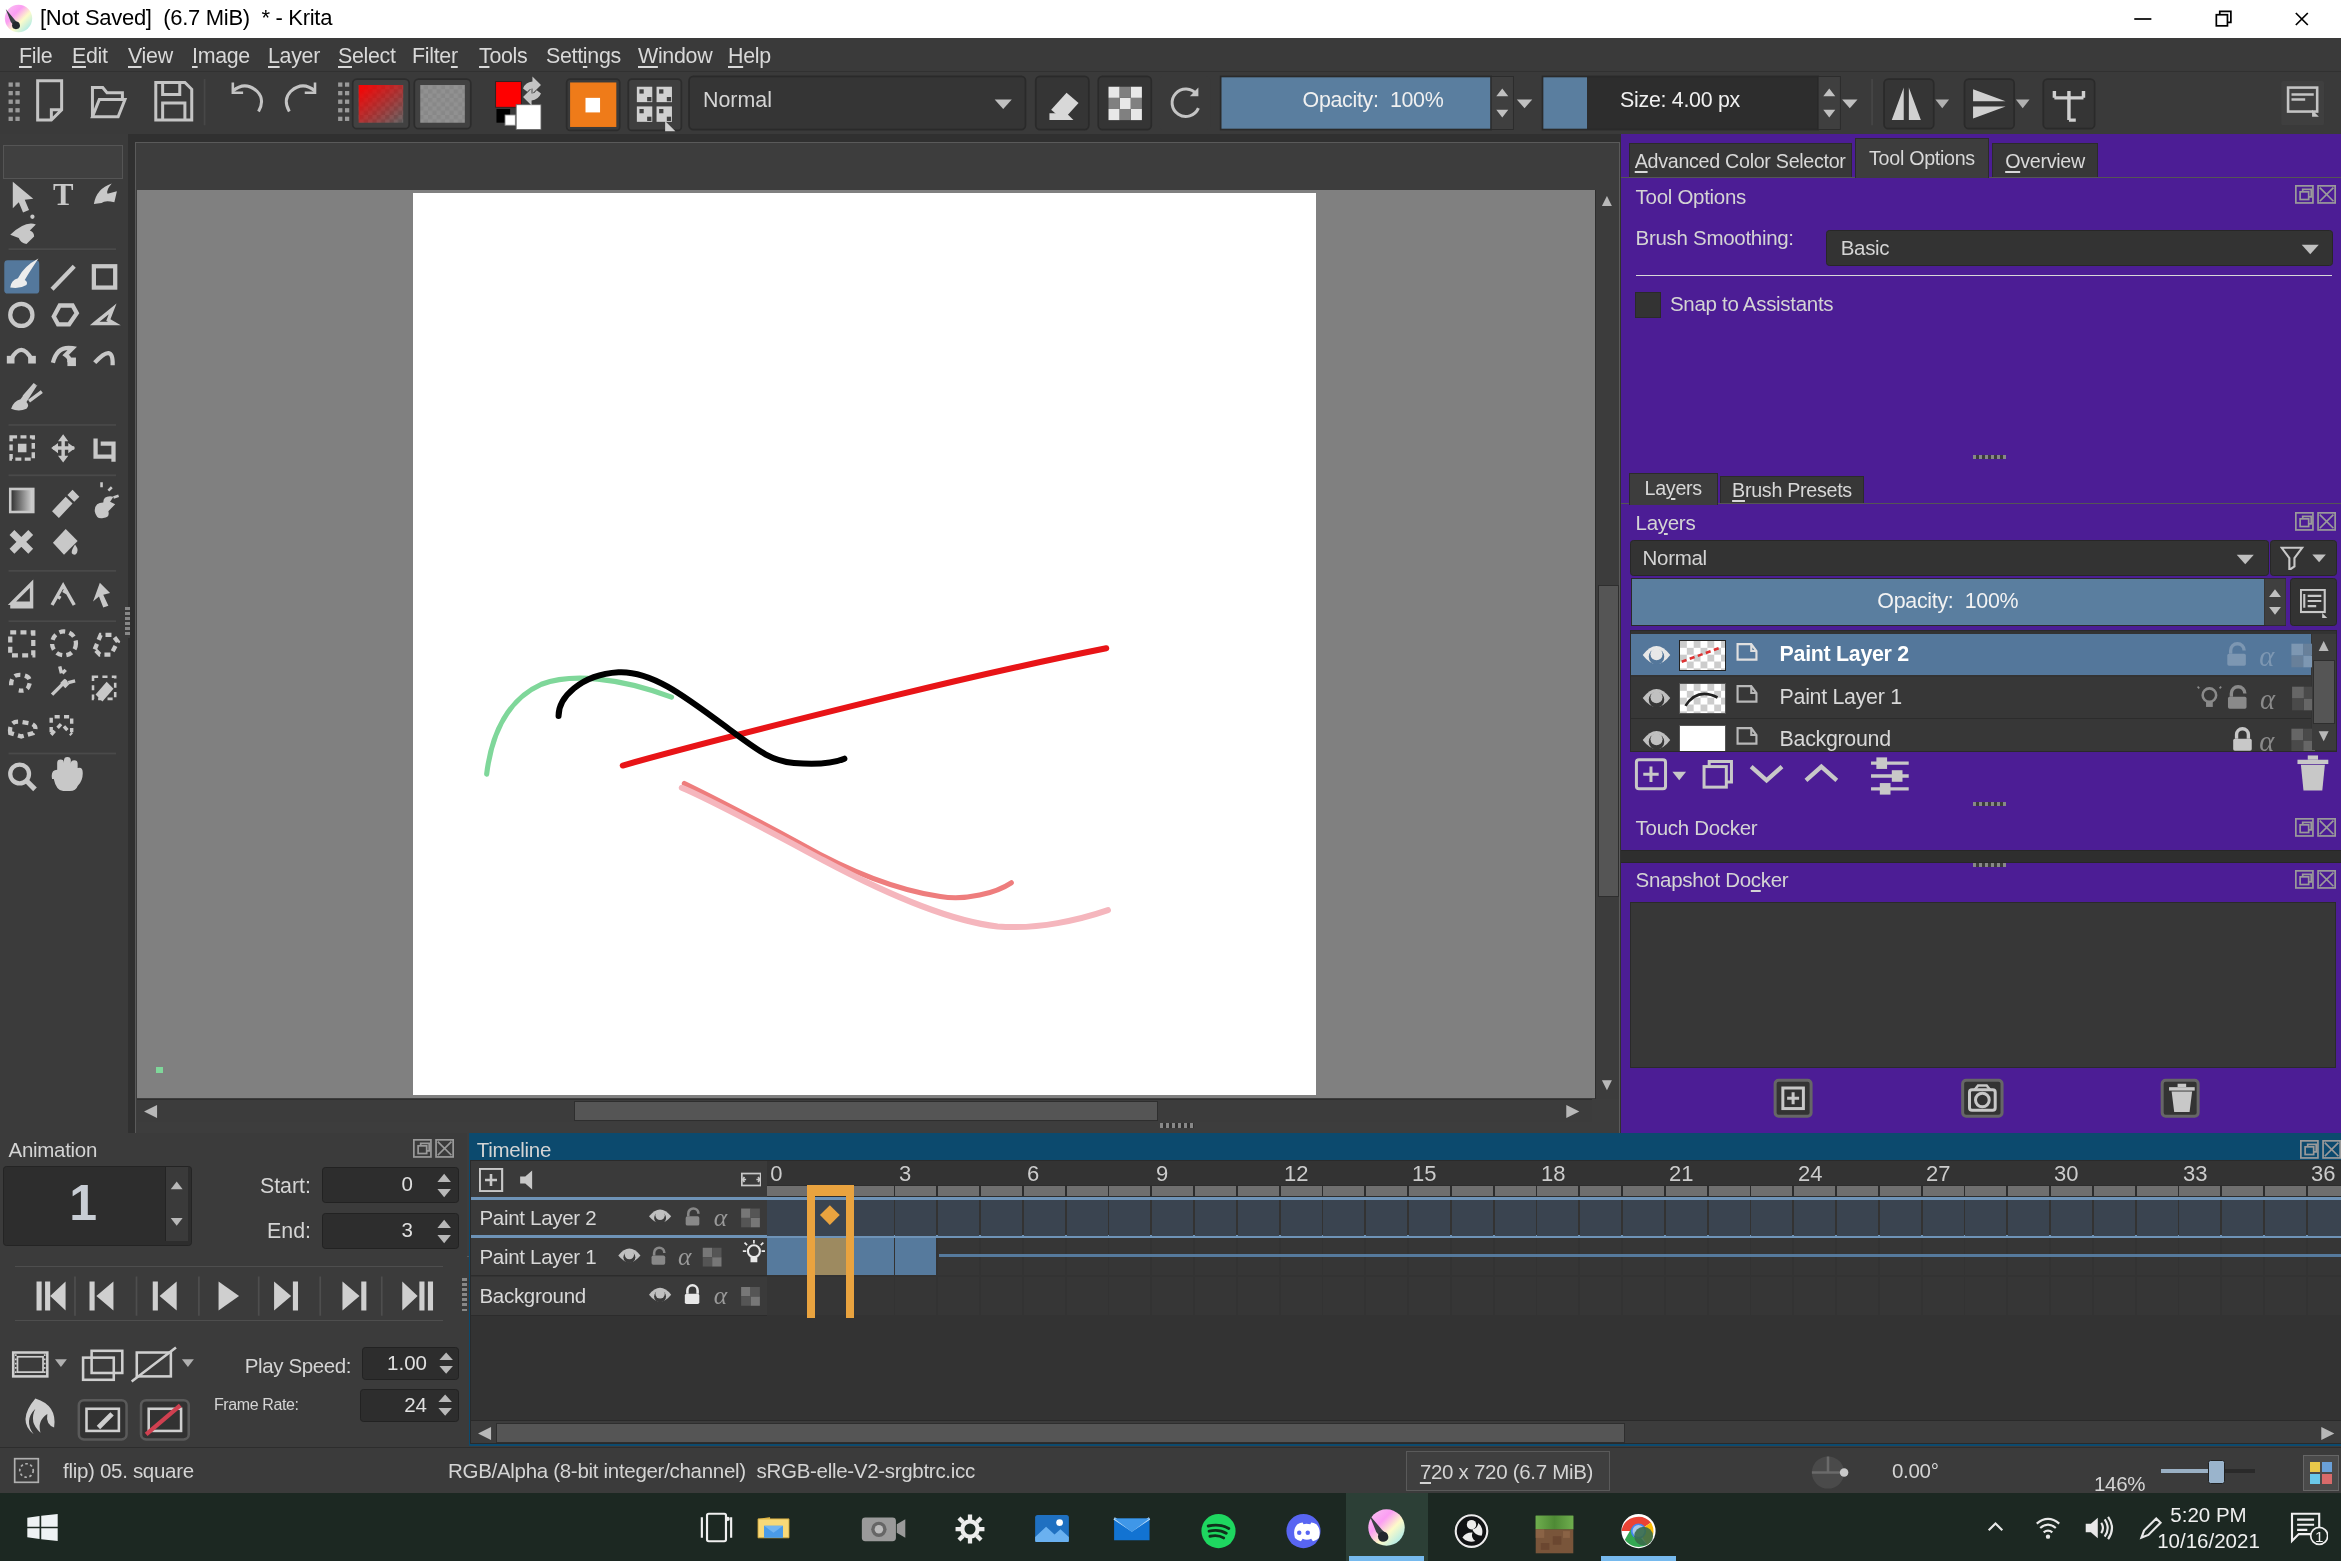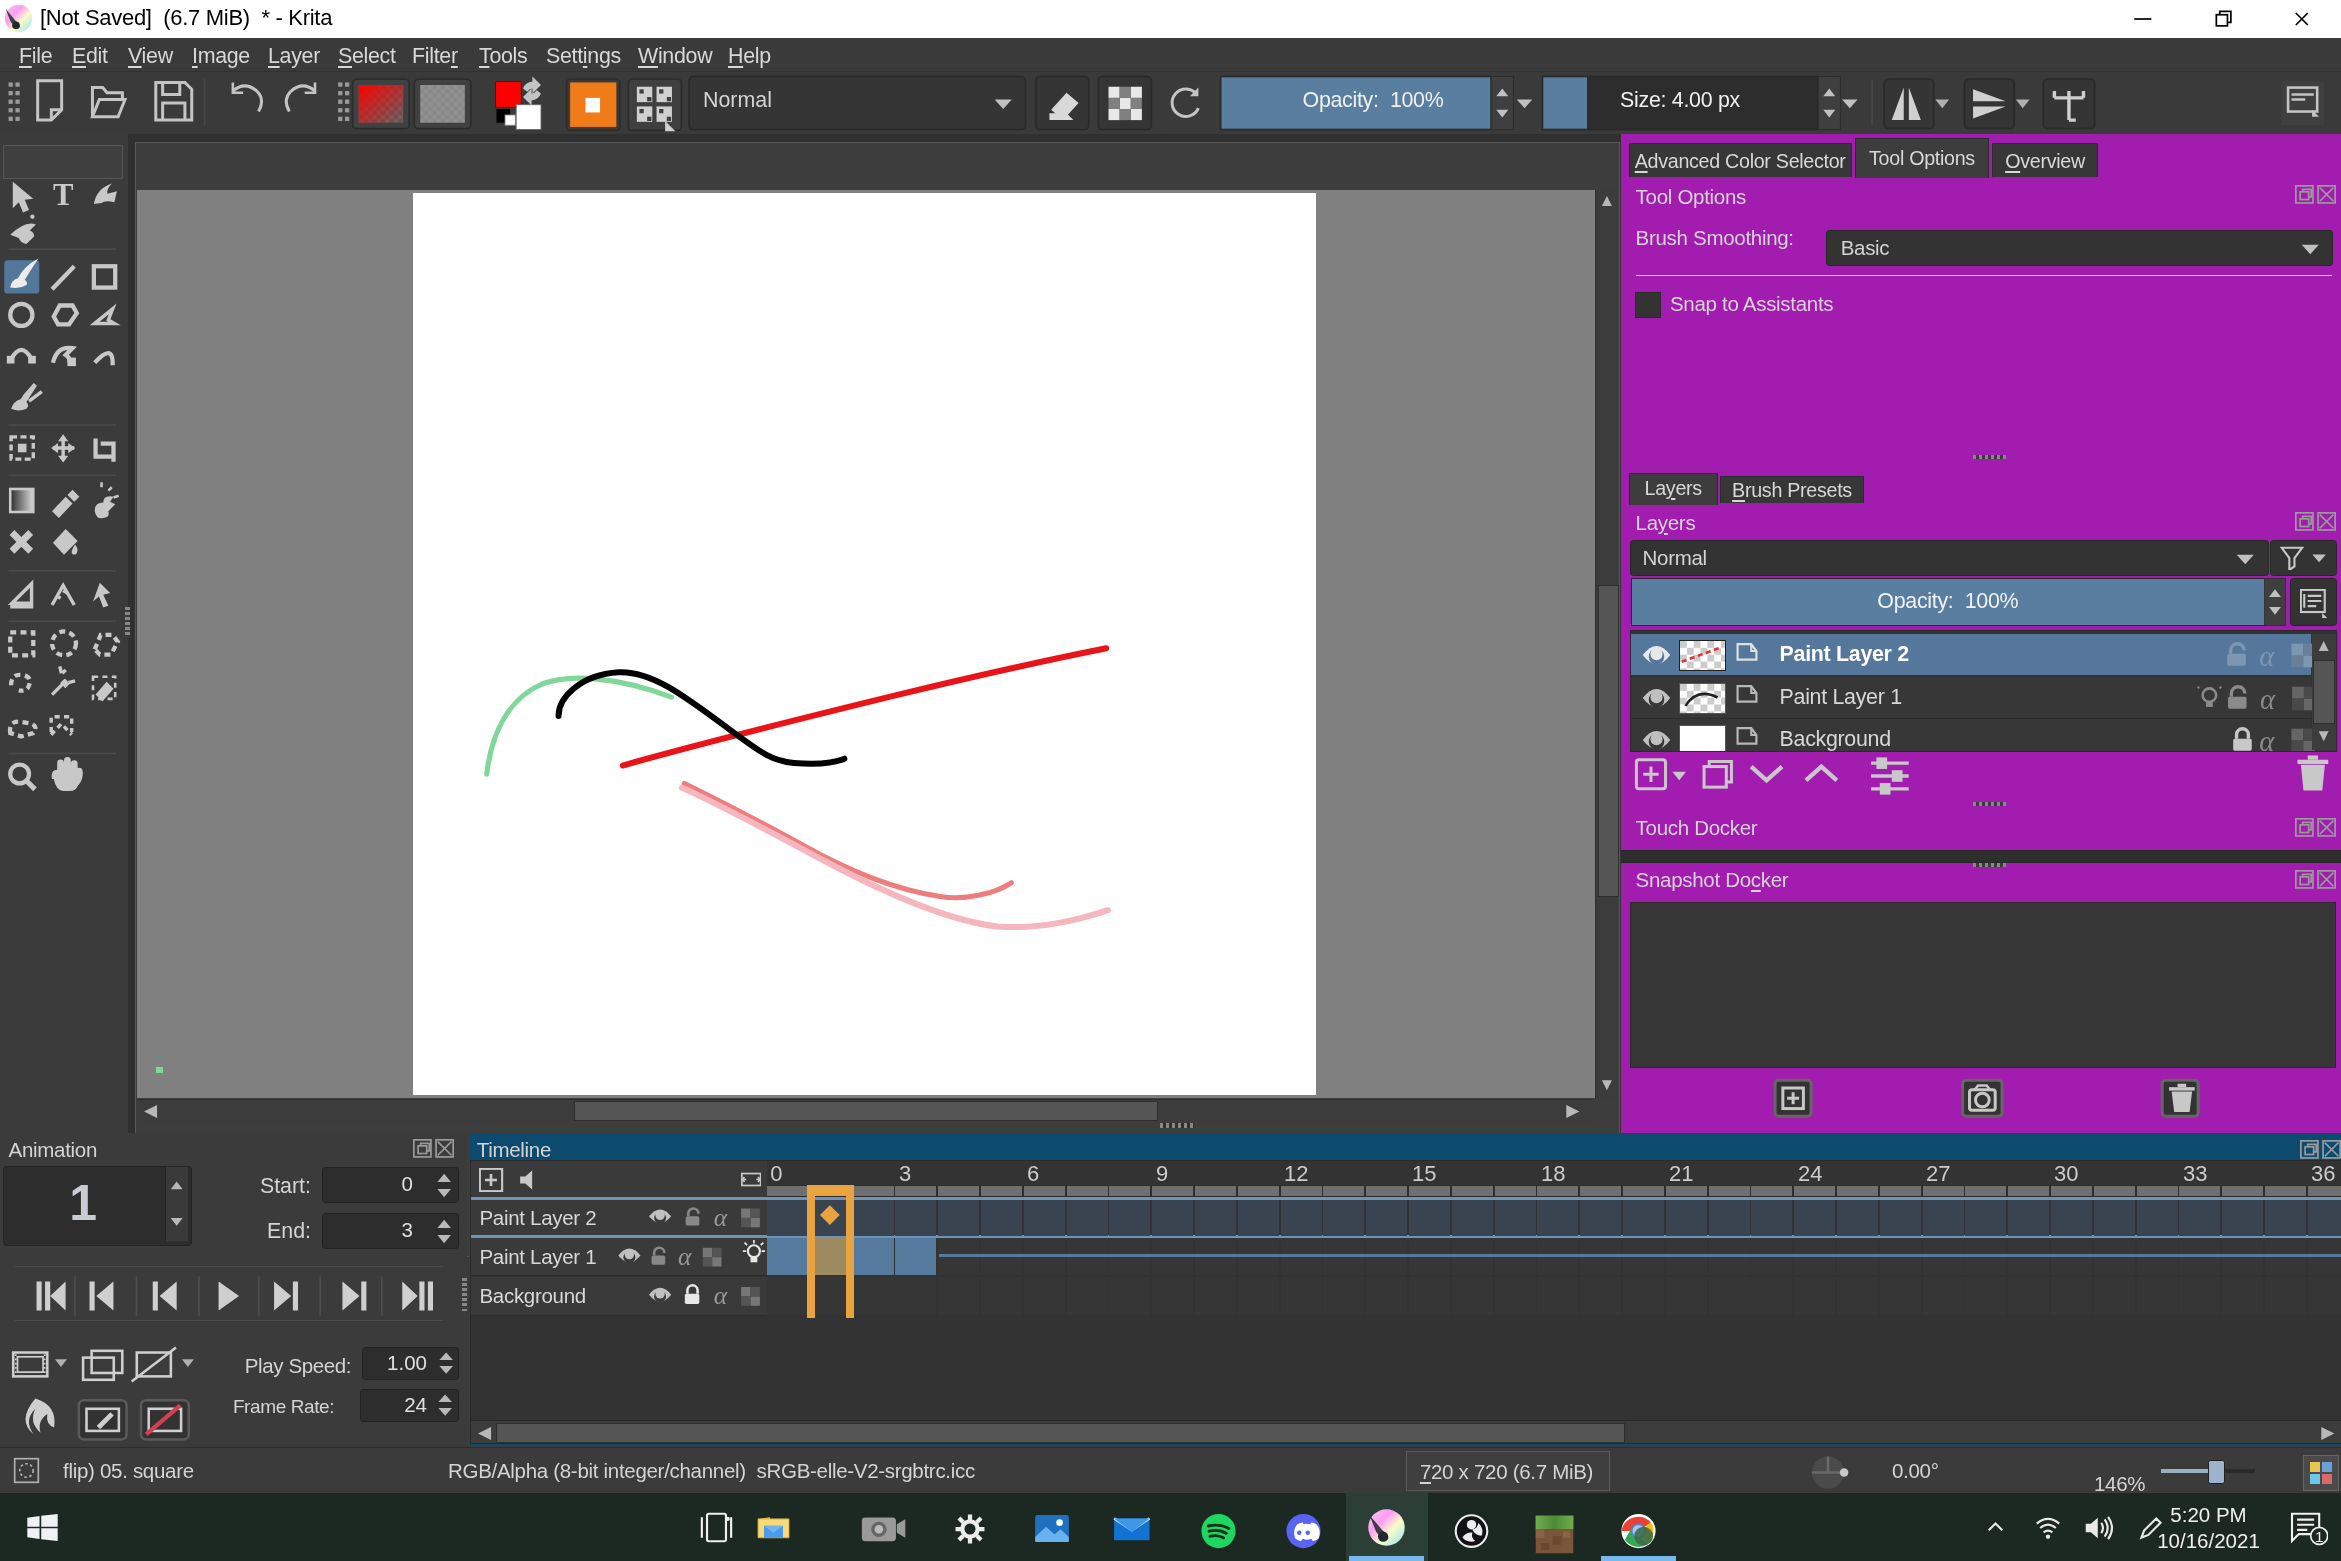--- a/index.html
+++ b/index.html
@@ -14,21 +14,21 @@
 
 #menubar{left:0;top:38px;width:2342px;height:33px;background:#3a3a3a;border-bottom:1.7px solid #313131;}
 .menuitem{top:44px;font-size:21.4px;color:#d8d8d8;letter-spacing:-0.3px;}
 
 #toolbar{left:0;top:72px;width:2342px;height:62px;background:#3a3a3a;border-bottom:1.7px solid #2e2e2e;}
 .bluefill{background:#5a7e9f;}
 .dd{background:#333333;border:0.9px solid #272727;border-radius:3.4px;}
 
 #mainarea{left:0;top:134px;width:2342px;height:1000px;background:#303030;}
 #toolbox{left:0;top:0px;width:128px;height:1000px;background:#3b3b3b;}
-#rightdock{left:1621px;top:0;width:721px;height:1000px;background:#a21caf;}
+#rightdock{left:1621px;top:0;width:721px;height:1000px;background:#4c1d95;}
 
 #subwin{left:135px;top:7.7px;width:1483px;height:1113px;background:#3d3d3d;border:0.9px solid #5a5a5a;}
 #subtab{left:0;top:0;width:1482px;height:46px;background:#3d3d3d;border-bottom:0.9px solid #2b2b2b;}
 #viewport{left:0.9px;top:47px;width:1458px;height:908px;background:#808080;}
 #canvas{left:276px;top:3.4px;width:903px;height:902px;background:#ffffff;}
 .sbar{background:#3c3c3c;}
 .sthumb{background:#555555;border:0.9px solid #2e2e2e;}
 .sarrow{color:#b8b8b8;font-size:17px;line-height:20.5px;text-align:center;}
 
 .docktitle{font-size:20.5px;color:#d4d4d4;letter-spacing:-0.3px;}
@@ -640,21 +640,21 @@
       <path d="M170 106 l40 -34" stroke="#d04050" stroke-width="5"></path>
     </g>
   </svg>
   <div class="abs" style="left:214px;top:221px;width:137px;text-align:right;color:#d4d4d4;font-size:20.5px;letter-spacing:-0.4px;">Play Speed:</div>
   <div class="abs input" style="left:362px;top:214px;width:95px;height:31px;">
     <div class="abs" style="right:31px;top:2.6px;">1.00</div>
     <svg class="abs" style="left:73px;top:0.9px" width="22" height="29" viewBox="0 0 26 34">
         <path d="M4 13 l8 -9 8 9 z M4 20 l8 9 8 -9 z" fill="#b8b8b8"></path>
       </svg>
   </div>
-  <div class="abs" style="left:214px;top:263px;width:139px;text-align:center;color:#d4d4d4;font-size:19px;letter-spacing:-0.4px;">Frame Rate:</div>
+  <div class="abs" style="left:214px;top:263px;width:139px;text-align:left;color:#d4d4d4;font-size:16px;letter-spacing:-0.4px;">Frame Rate:</div>
   <div class="abs input" style="left:360px;top:256px;width:97px;height:31px;">
     <div class="abs" style="right:31px;top:2.6px;">24</div>
     <svg class="abs" style="left:74px;top:0.9px" width="22" height="29" viewBox="0 0 26 34">
         <path d="M4 13 l8 -9 8 9 z M4 20 l8 9 8 -9 z" fill="#b8b8b8"></path>
       </svg>
   </div>
 </div>
 <div class="abs" id="timelinedock">
   <div class="abs docktitle" style="left:7.7px;top:5.1px;">Ti<u>m</u>eline</div>
   <svg class="abs" style="left:1831px;top:6.8px" width="41" height="20.5" viewBox="0 0 48 24">

